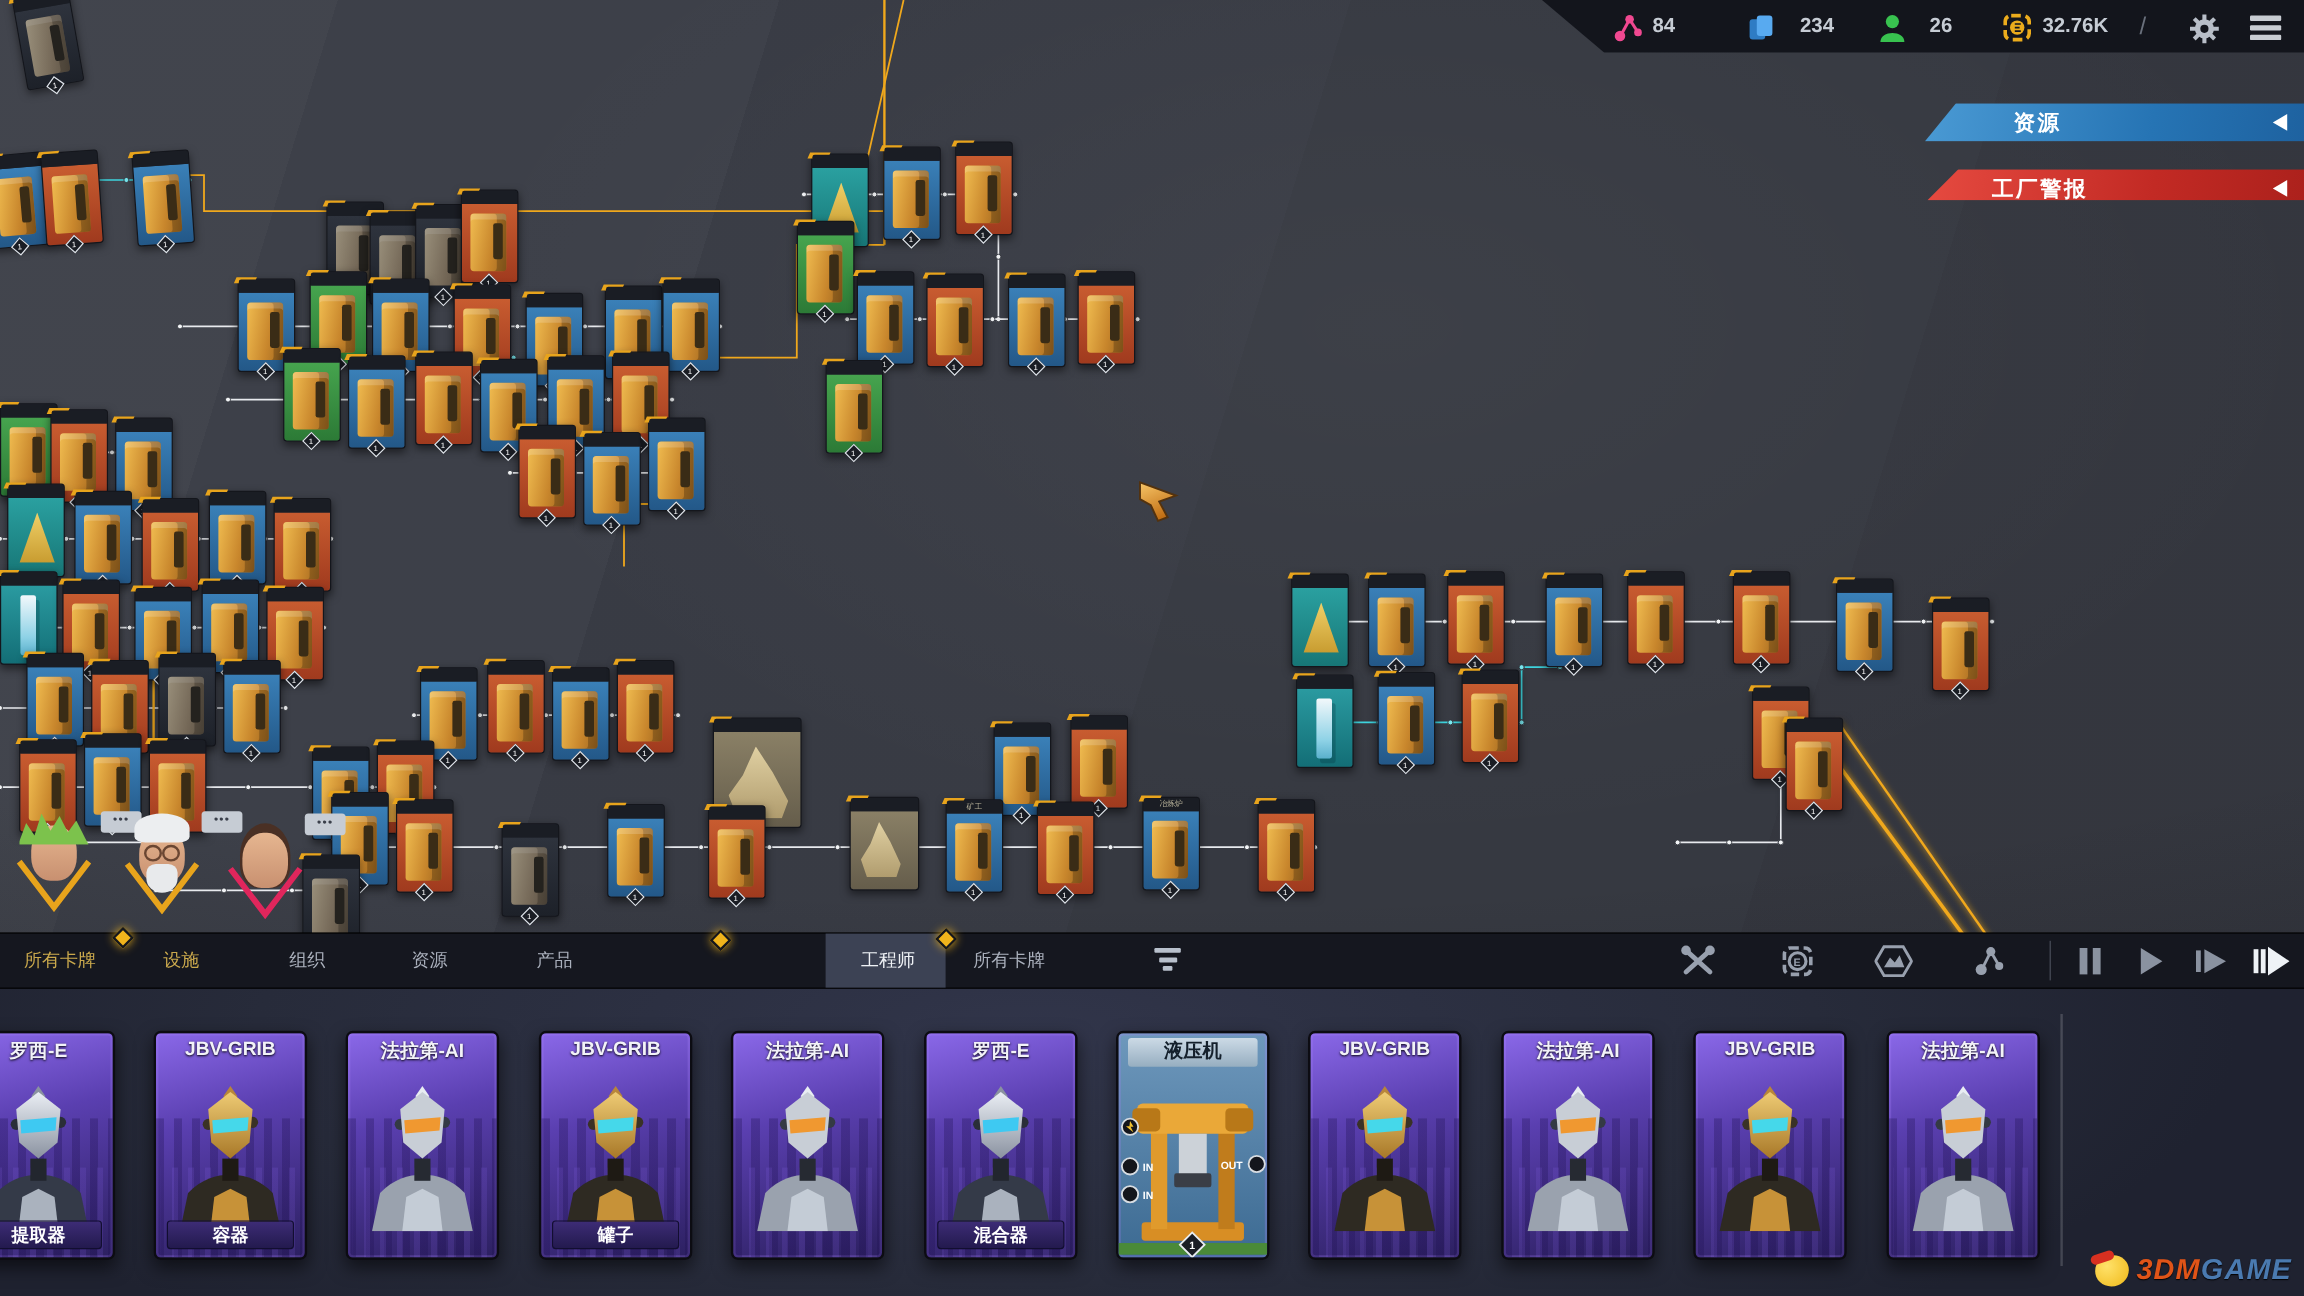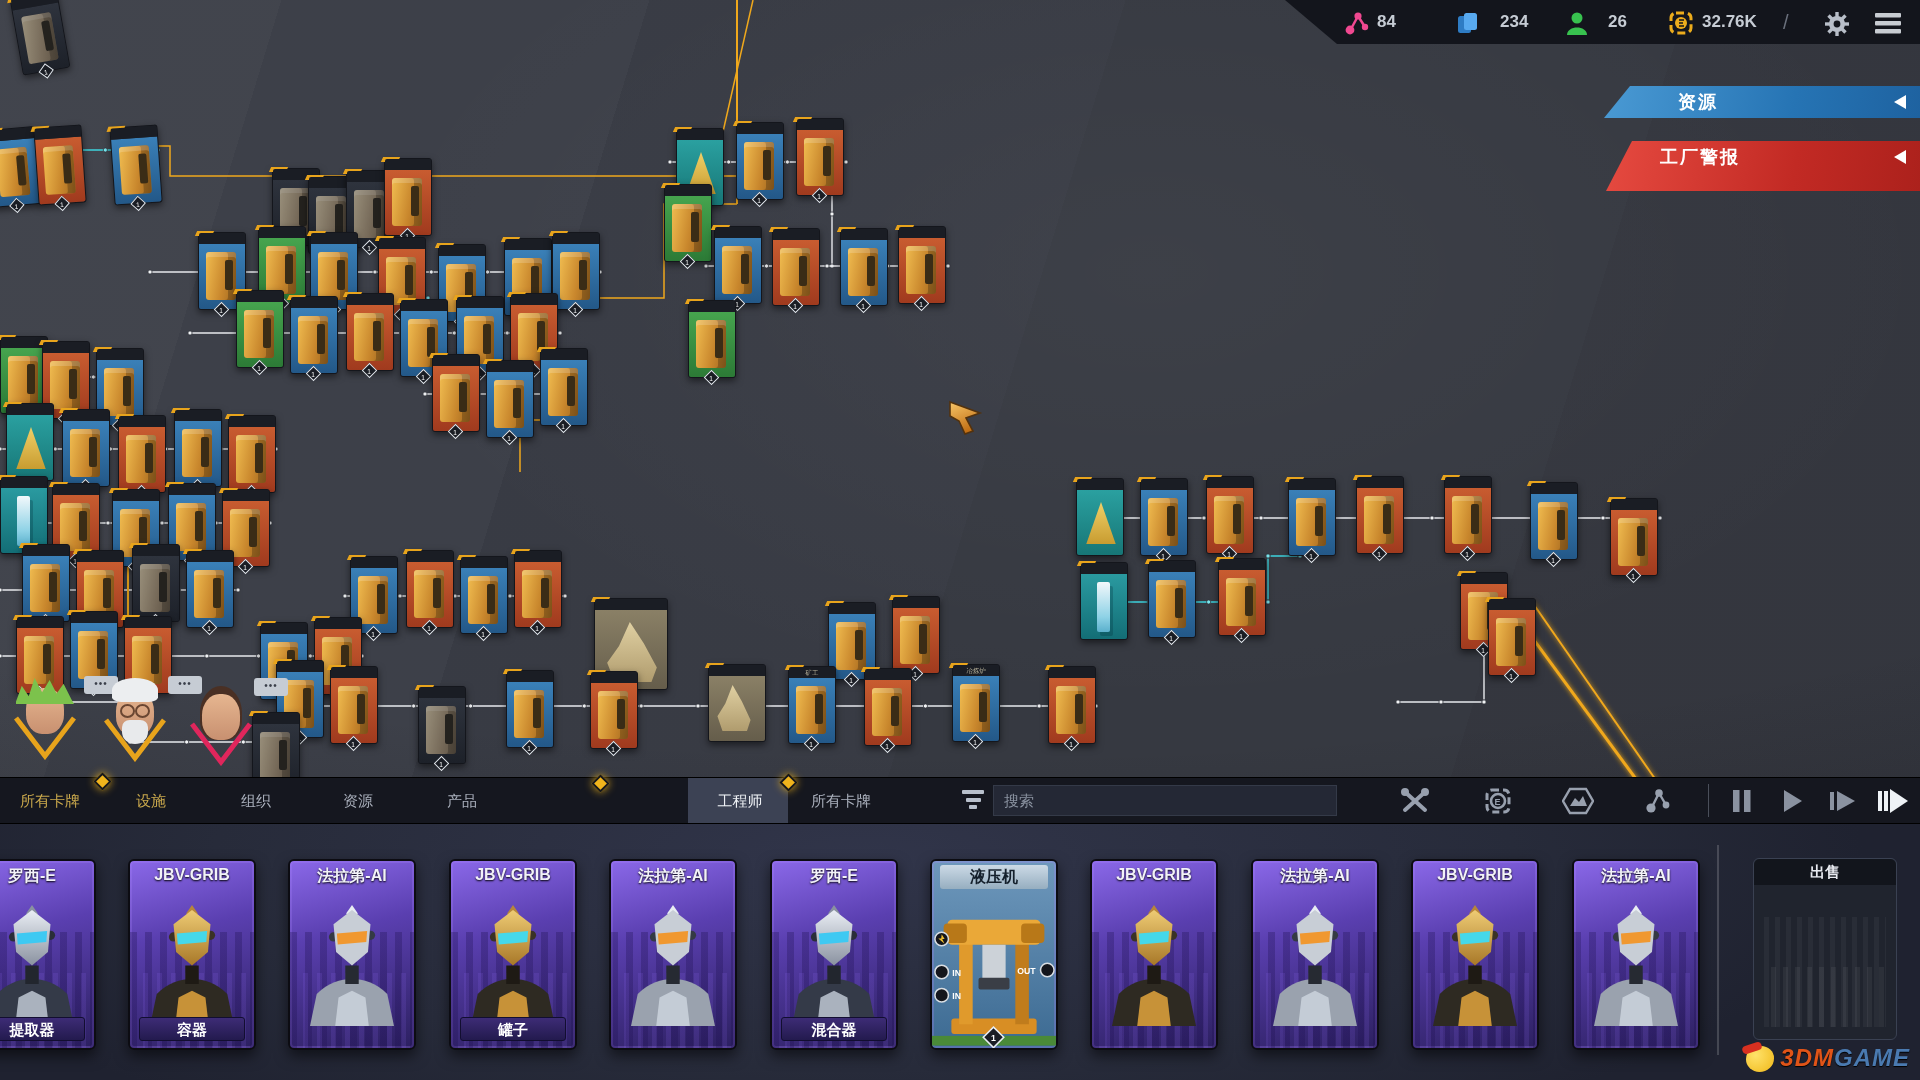--- a/index.html
+++ b/index.html
@@ -62,21 +62,21 @@
   #bn-tasks{left:0;top:54px;width:322px;height:33px;
     background:linear-gradient(100deg,#837bd6 0%,#5a50b8 55%,#4c42a8 100%);
     clip-path:polygon(0 0,290px 0,322px 100%,0 100%);}
   #bn-tasks .txt{position:absolute;left:200px;top:0;line-height:33px;font-size:19px;letter-spacing:3px;}
   .playtri{position:absolute;left:12px;top:8px;width:0;height:0;border-left:14px solid #fff;
     border-top:8px solid transparent;border-bottom:8px solid transparent;}
   #bn-res{left:1604px;top:86px;width:316px;height:32px;
     background:linear-gradient(100deg,#4a9ad4 0%,#2674b4 60%,#1e62a0 100%);
     clip-path:polygon(26px 0,100% 0,100% 100%,0 100%);}
   #bn-res .txt{position:absolute;left:74px;top:0;line-height:32px;font-size:18px;letter-spacing:2px;}
-  #bn-alert{left:1606px;top:141px;width:314px;height:50px;
+  #bn-alert{left:1606px;top:141px;width:314px;height:26px;
     background:linear-gradient(100deg,#e64a40 0%,#c22a24 60%,#ac211c 100%);
     clip-path:polygon(26px 0,100% 0,100% 100%,0 100%);}
   #bn-alert .txt{position:absolute;left:54px;top:0;line-height:33px;font-size:18px;letter-spacing:2px;}
   .ltri{position:absolute;right:14px;top:9px;width:0;height:0;border-right:12px solid #fff;
     border-top:7px solid transparent;border-bottom:7px solid transparent;}
 
   
   #tabbar{position:absolute;left:0;top:778px;width:1920px;height:45px;background:#15171f;z-index:5;
     box-shadow:0 -1px 0 #000,0 1px 0 #000;}
   #selbox{position:absolute;left:688px;top:0;width:100px;height:45px;background:#3c4254;}
@@ -1282,23 +1282,20 @@
         <span class="tab" style="left: 358px;">资源</span>
         <span class="tab" style="left: 462px;">产品</span>
         <span class="tab sel" style="left: 740px;">工程师</span>
         <span class="tab" style="left: 841px;">所有卡牌</span>
       </div>
     <div id="filter-ic">
       <div style="width:22px"></div>
         <div style="width:15px"></div>
         <div style="width:8px"></div>
     </div>
-    <div id="searchbox">
-      <input type="text" placeholder="搜索" style="">
-    </div>
 
     <svg class="tool-ic" style="left:1400px" width="30" height="28">
       <g stroke="#98a0ae" stroke-width="4" stroke-linecap="round">
         <line x1="5" y1="5" x2="25" y2="23"></line>
           <line x1="25" y1="5" x2="5" y2="23"></line>
       </g>
       <circle cx="5" cy="5" r="4" fill="#98a0ae"></circle>
         <circle cx="25" cy="5" r="4" fill="#98a0ae"></circle>
     </svg>
     <svg class="tool-ic" style="left:1483px" width="30" height="28">
@@ -1519,25 +1516,20 @@
         <circle class="pod" cx="42" cy="44" r="5.5"></circle>
             <circle class="pod" cx="86" cy="42" r="5.5"></circle>
         <path class="crest" d="M64,6 L71,16 L64,21 L57,16 Z"></path>
         <path class="head" d="M64,12 L86,29 L83,62 L64,78 L45,62 L42,29 Z"></path>
         <path class="visor" d="M46,40 L82,37 L81,50 L47,53 Z"></path>
       </svg>
 
     </div>
       </div>
     <div id="tray-div"></div>
-    <div id="sell">
-      <div class="sh">出售</div>
-      <div class="sbars"></div>
-      <div class="sbars2"></div>
-    </div>
   </div>
 
   <div id="markers">
       <div class="marker" style="left: 96px; top: 775px;"></div>
       <div class="marker" style="left: 594px; top: 777px;"></div>
       <div class="marker" style="left: 782px; top: 776px;"></div>
     </div>
 
   <div id="wm">
     <span class="chick"></span><span class="d3">3DM</span><span class="gm">GAME</span>

